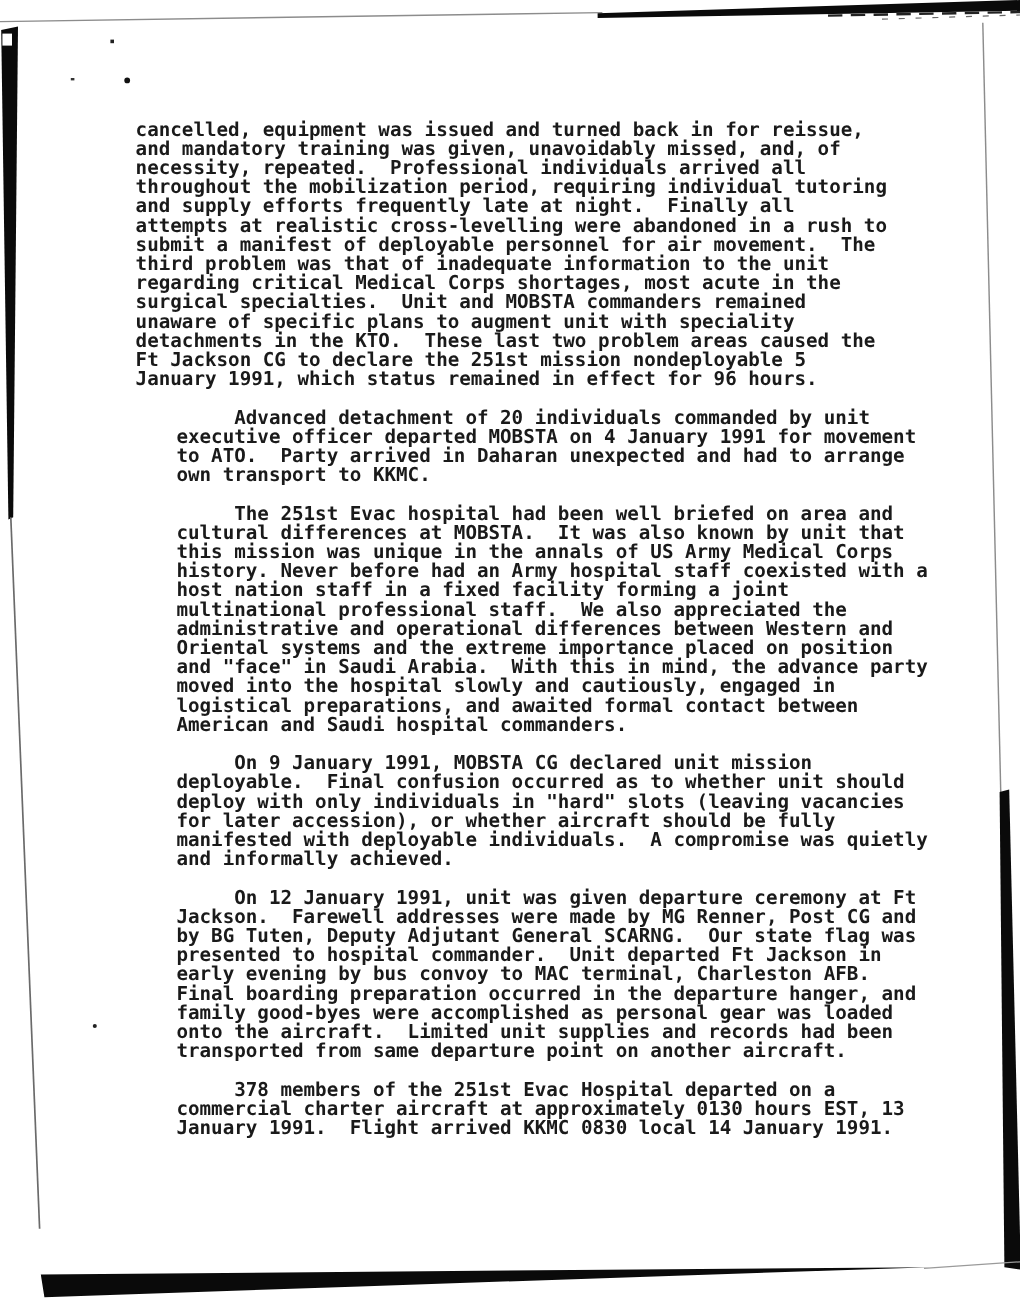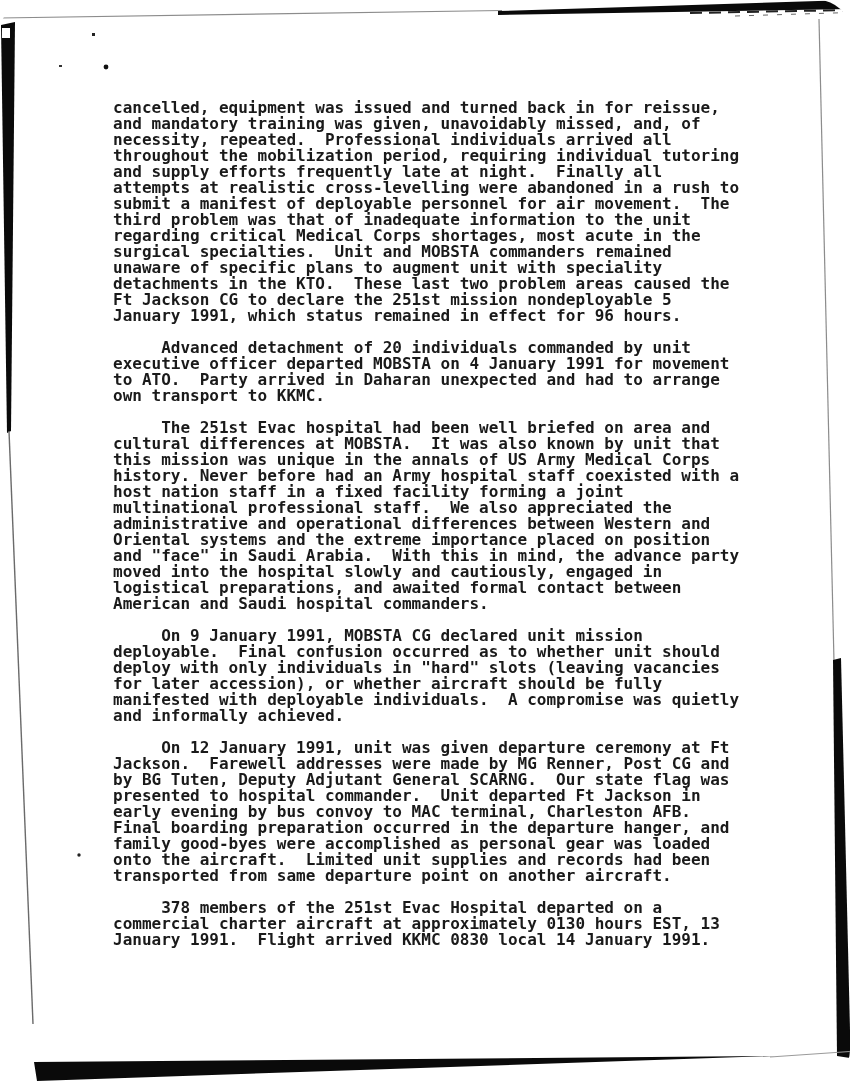--- a/index.html
+++ b/index.html
@@ -7,21 +7,20 @@
     padding: 0;
     background: #ffffff;
   }
   .page {
     position: relative;
     width: 850px;
     height: 1082px;
     background: #ffffff;
     overflow: hidden;
     font-family: "DejaVu Sans Mono", "Liberation Mono", monospace;
-    border-radius: 32px;
   }
   .scan-artifacts {
     position: absolute;
     left: 0;
     top: 0;
     width: 850px;
     height: 1082px;
     pointer-events: none;
   }
   .doc-text {
@@ -30,21 +29,21 @@
     top: 100px;
     width: 660px;
     font-family: "DejaVu Sans Mono", "Liberation Mono", monospace;
     font-size: 16px;
     font-weight: bold;
     line-height: 16px;
     letter-spacing: 0;
     white-space: pre;
     color: #1a1a1a;
   }
-  .para + .para { margin-top: 16px; }
+  .para + .para { margin-top: 16px; margin-left: 34px; }
   .line { height: 16px; }
 </style>
 </head>
 <body>
 
 <div class="page">
 
   <svg class="scan-artifacts" width="850" height="1082" viewBox="0 0 850 1082" xmlns="http://www.w3.org/2000/svg">
 
     <line x1="0" y1="18" x2="502" y2="10.5" stroke="#8c8c8c" stroke-width="1.2"></line>

